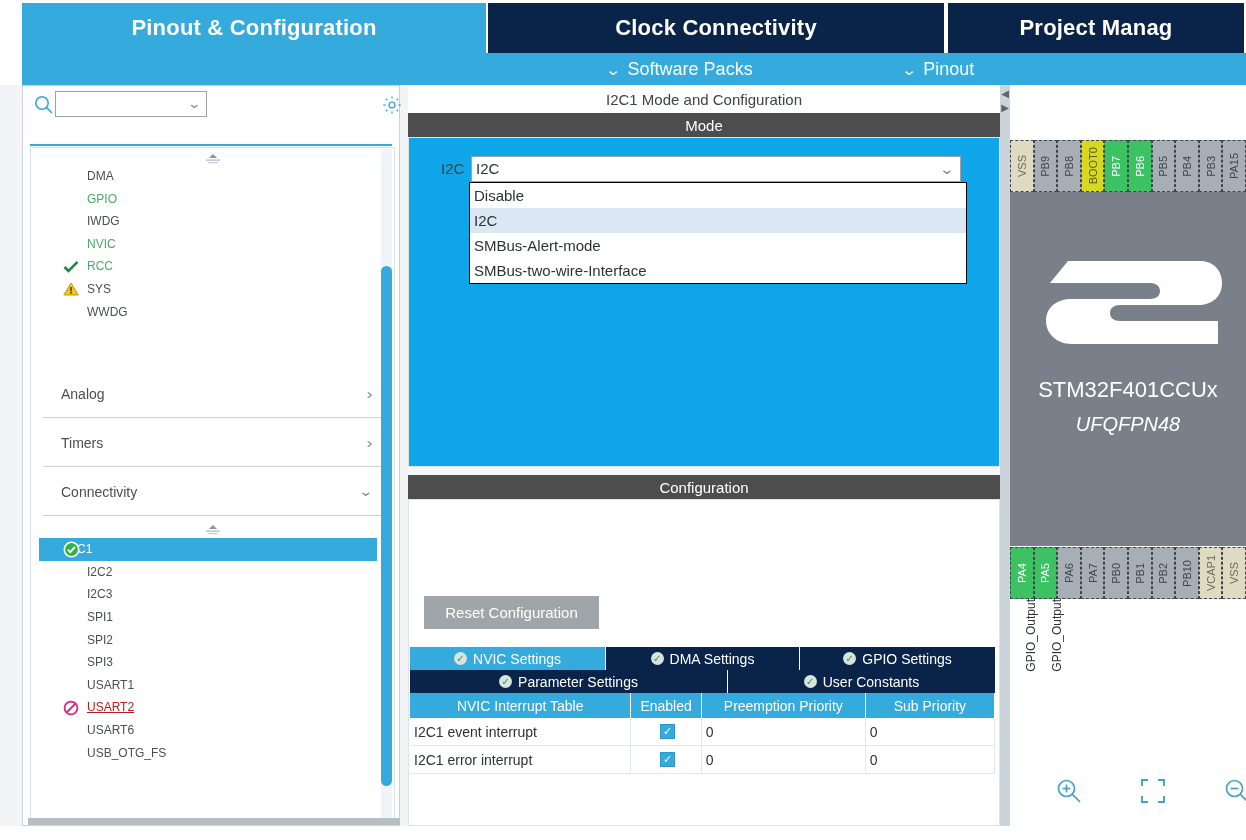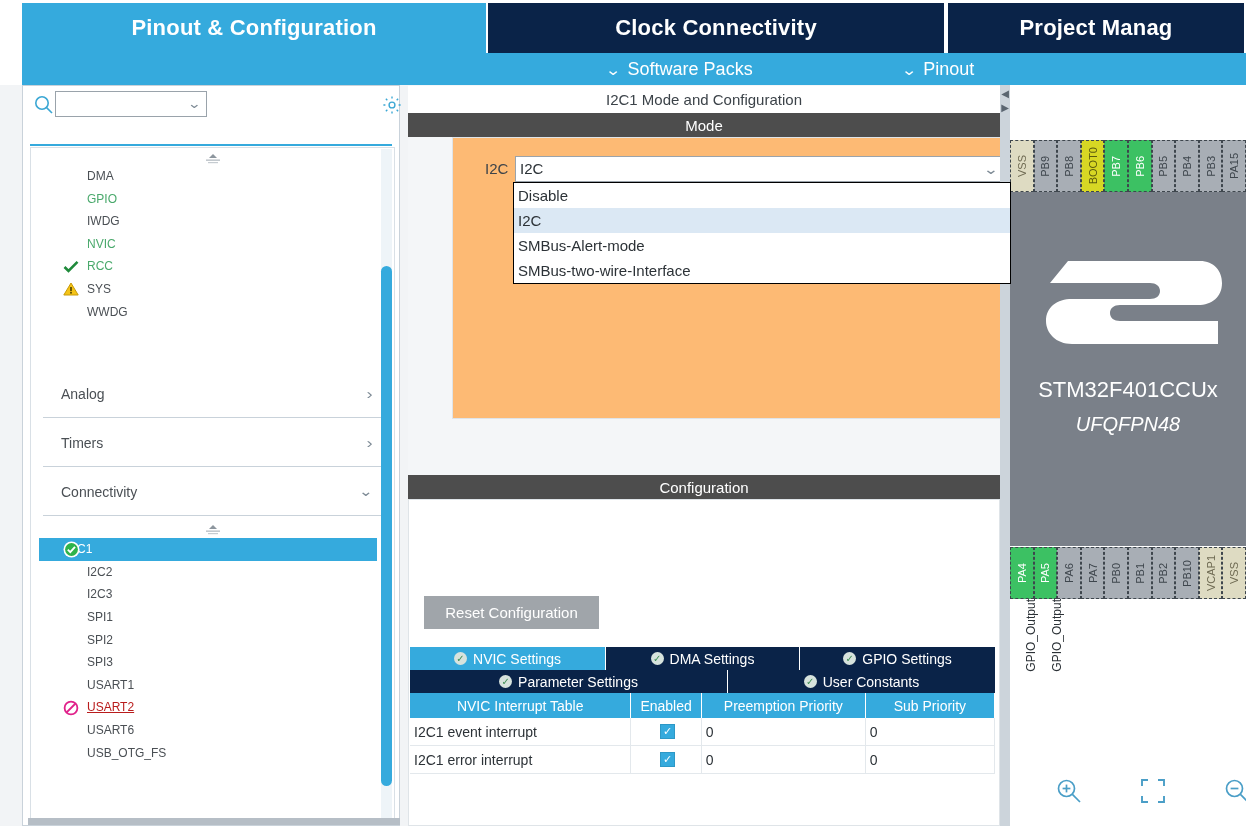--- a/index.html
+++ b/index.html
@@ -157,22 +157,22 @@
     display: flex; align-items: center; justify-content: center;
   }
   .bar-dark {
     background: #4d4d4d; color: #ffffff; font-size: 15px;
     display: flex; align-items: center; justify-content: center;
   }
   .mode-bar {
     position: absolute; left: 0; top: 28px; width: 592px; height: 24px;
   }
   .modebody {
-    position: absolute; left: 0; top: 52px; width: 592px; height: 282px;
-    background: #fdba74; border: 1px solid #dfe4e8; box-sizing: border-box; margin-left: 44px;
+    position: absolute; left: 0; top: 52px; width: 592px; height: 330px;
+    background: #0ea5e9; border: 1px solid #dfe4e8; box-sizing: border-box;
   }
   .modelabel {
     position: absolute; left: 32px; top: 22px; font-size: 15px; color: #3c4349;
   }
   .combo {
     position: absolute; left: 62px; top: 18px; width: 490px; height: 26px;
     border: 1px solid #9aa3ab; background: #ffffff; box-sizing: border-box;
   }
   .combo .val {
     position: absolute; left: 4px; top: 3px; font-size: 15px; color: #2c3237;

